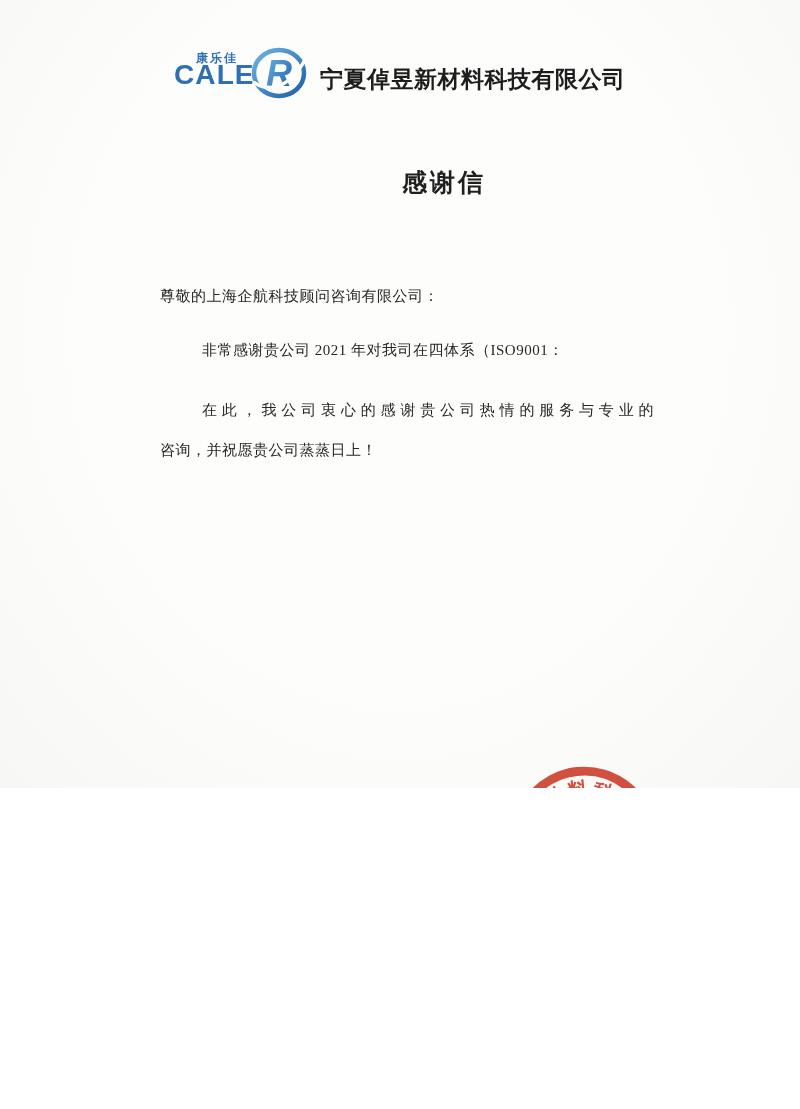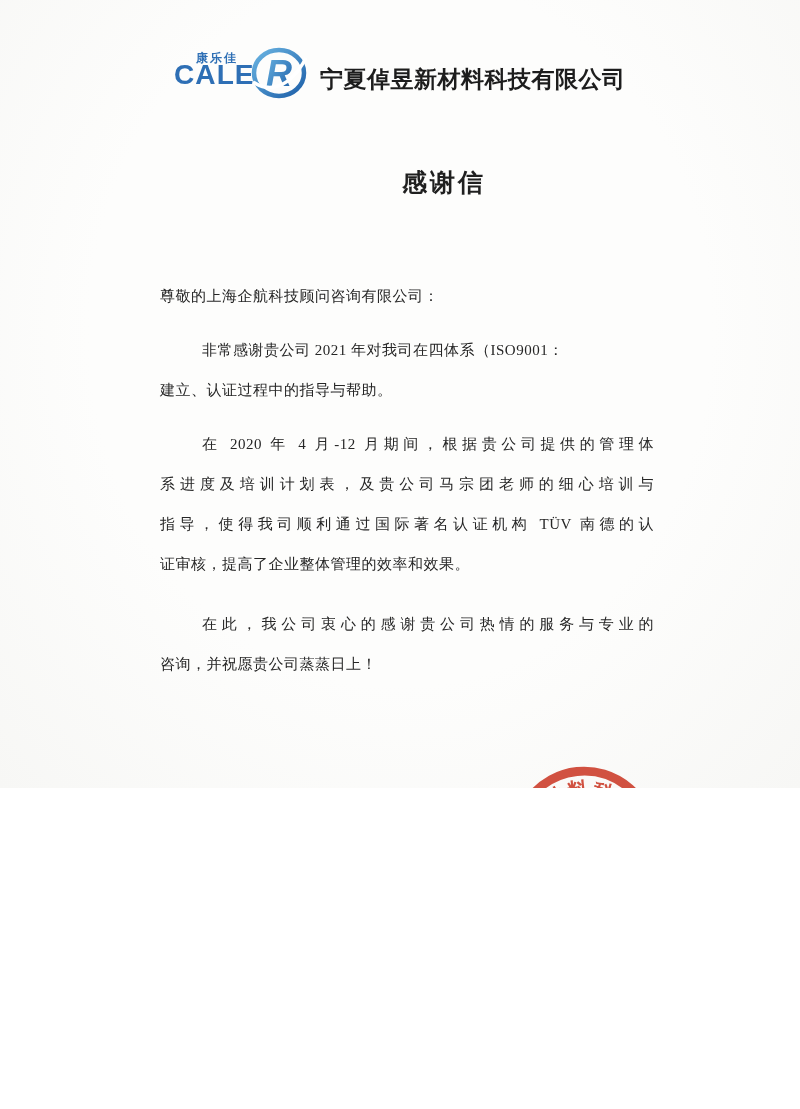--- a/index.html
+++ b/index.html
@@ -131,29 +131,22 @@
 
   <div class="company-name">宁夏倬昱新材料科技有限公司</div>
 
   <h1 class="title">感谢信</h1>
 
   <div class="letter-body">
     <div class="bline">尊敬的上海企航科技顾问咨询有限公司：</div>
 
     <div class="para">
       <div class="bline indent">非常感谢贵公司 2021 年对我司在四体系（ISO9001：</div>
-      <div class="bline">建立、认证过程中的指导与帮助。</div>
     </div>
 
-    <div class="para">
-      <div class="bline indent fill">在 2020 年 4 月-12 月期间，根据贵公司提供的管理体</div>
-      <div class="bline fill">系进度及培训计划表，及贵公司马宗团老师的细心培训与</div>
-      <div class="bline fill">指导，使得我司顺利通过国际著名认证机构 TÜV 南德的认</div>
-      <div class="bline">证审核，提高了企业整体管理的效率和效果。</div>
-    </div>
 
     <div class="para gap-lg">
       <div class="bline indent fill">在此，我公司衷心的感谢贵公司热情的服务与专业的</div>
       <div class="bline">咨询，并祝愿贵公司蒸蒸日上！</div>
     </div>
   </div>
 
   <div class="sig-company">宁夏倬昱新材料科技有限公司</div>
   <div class="sig-date">2021 年 2 月 25 日</div>
 

